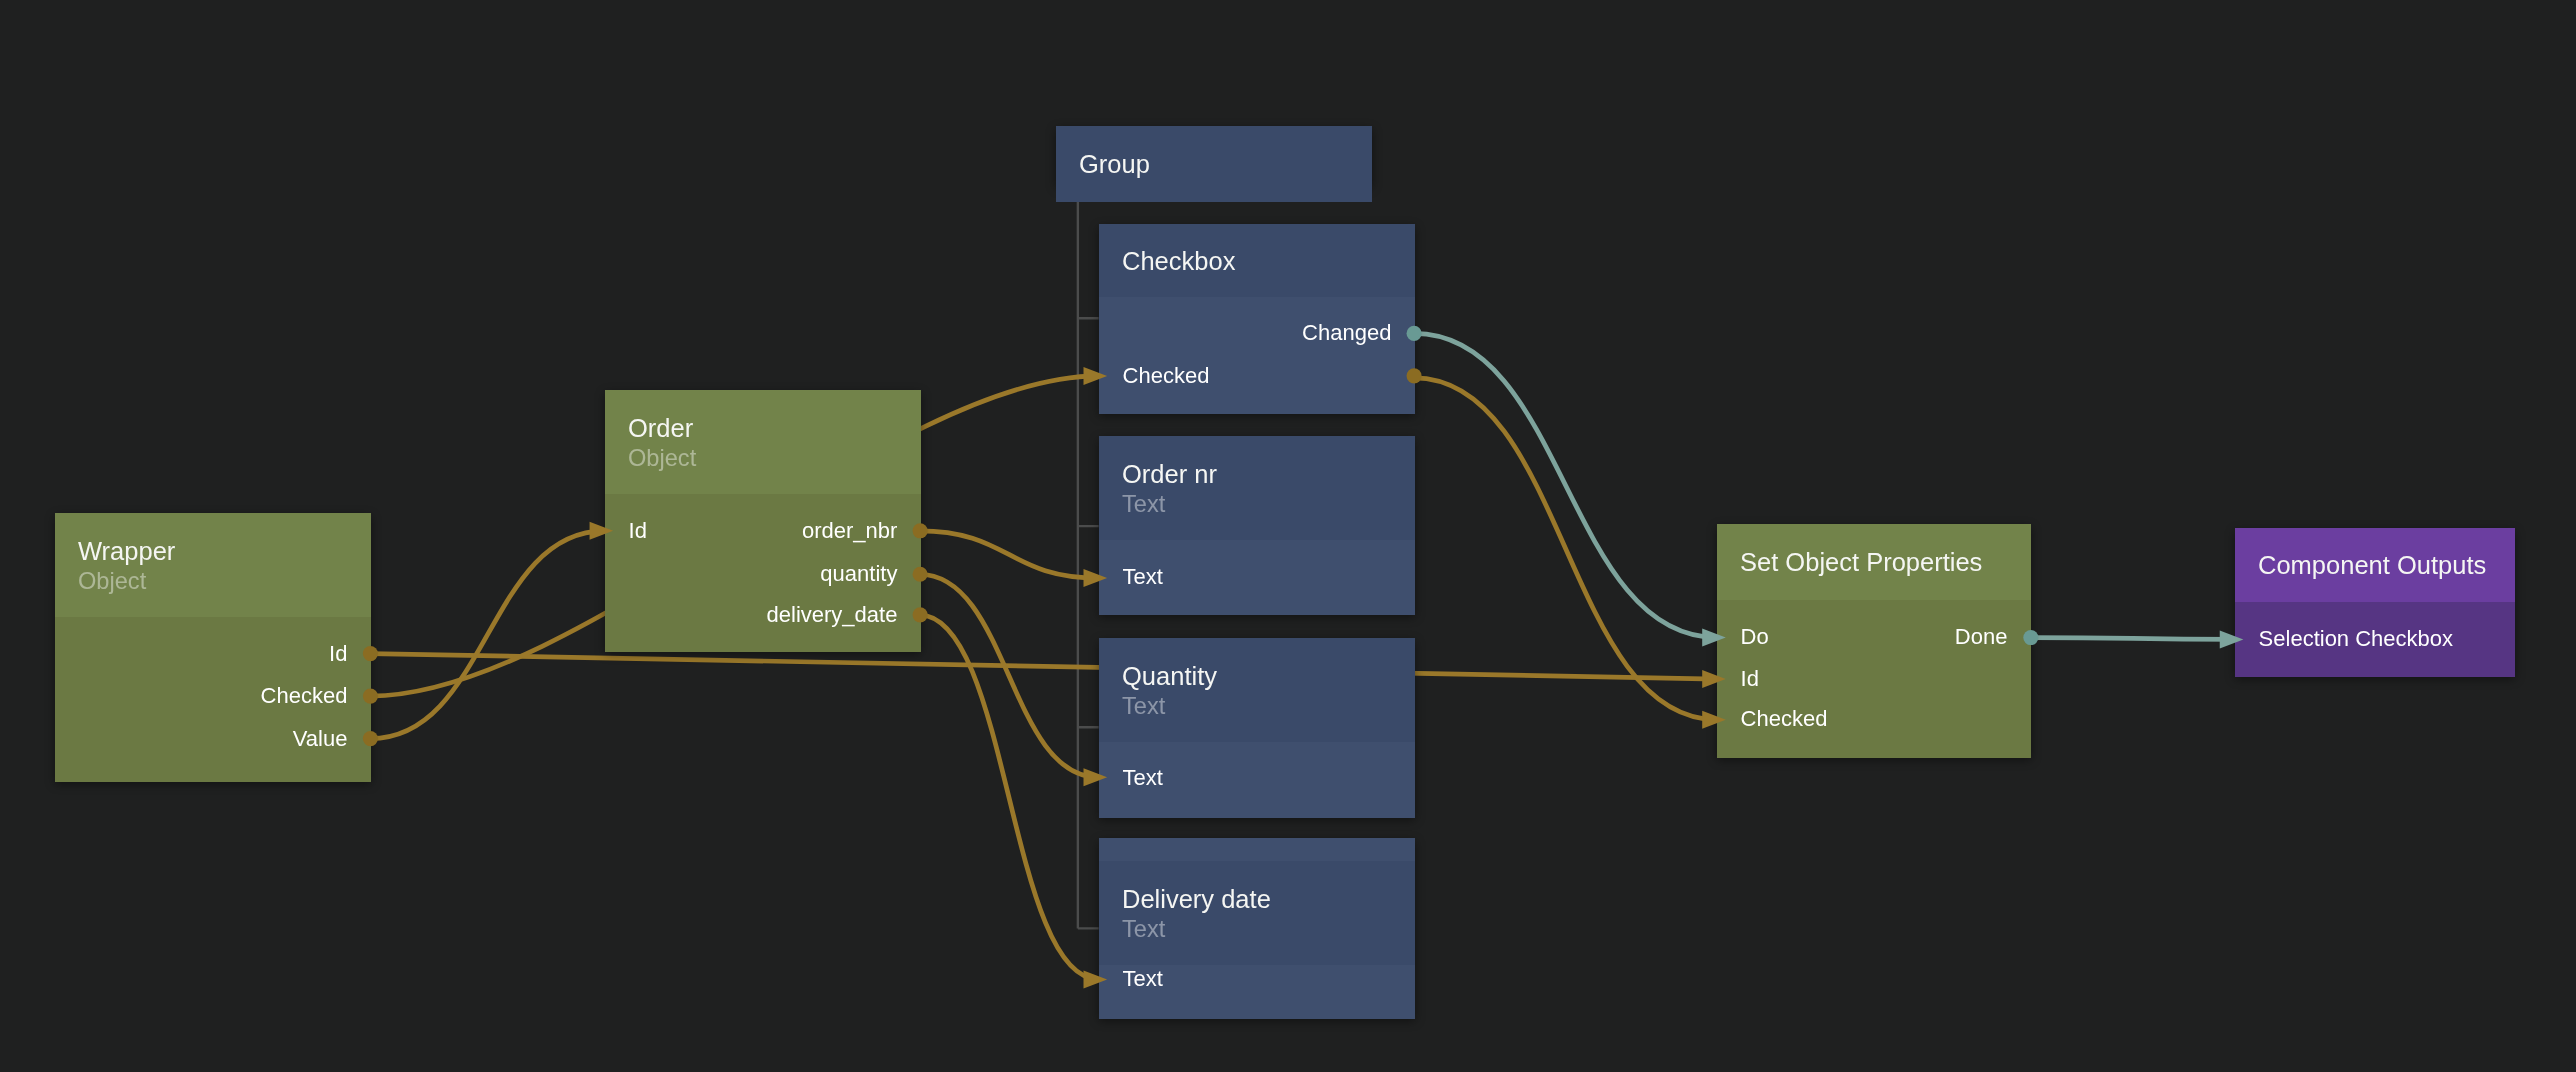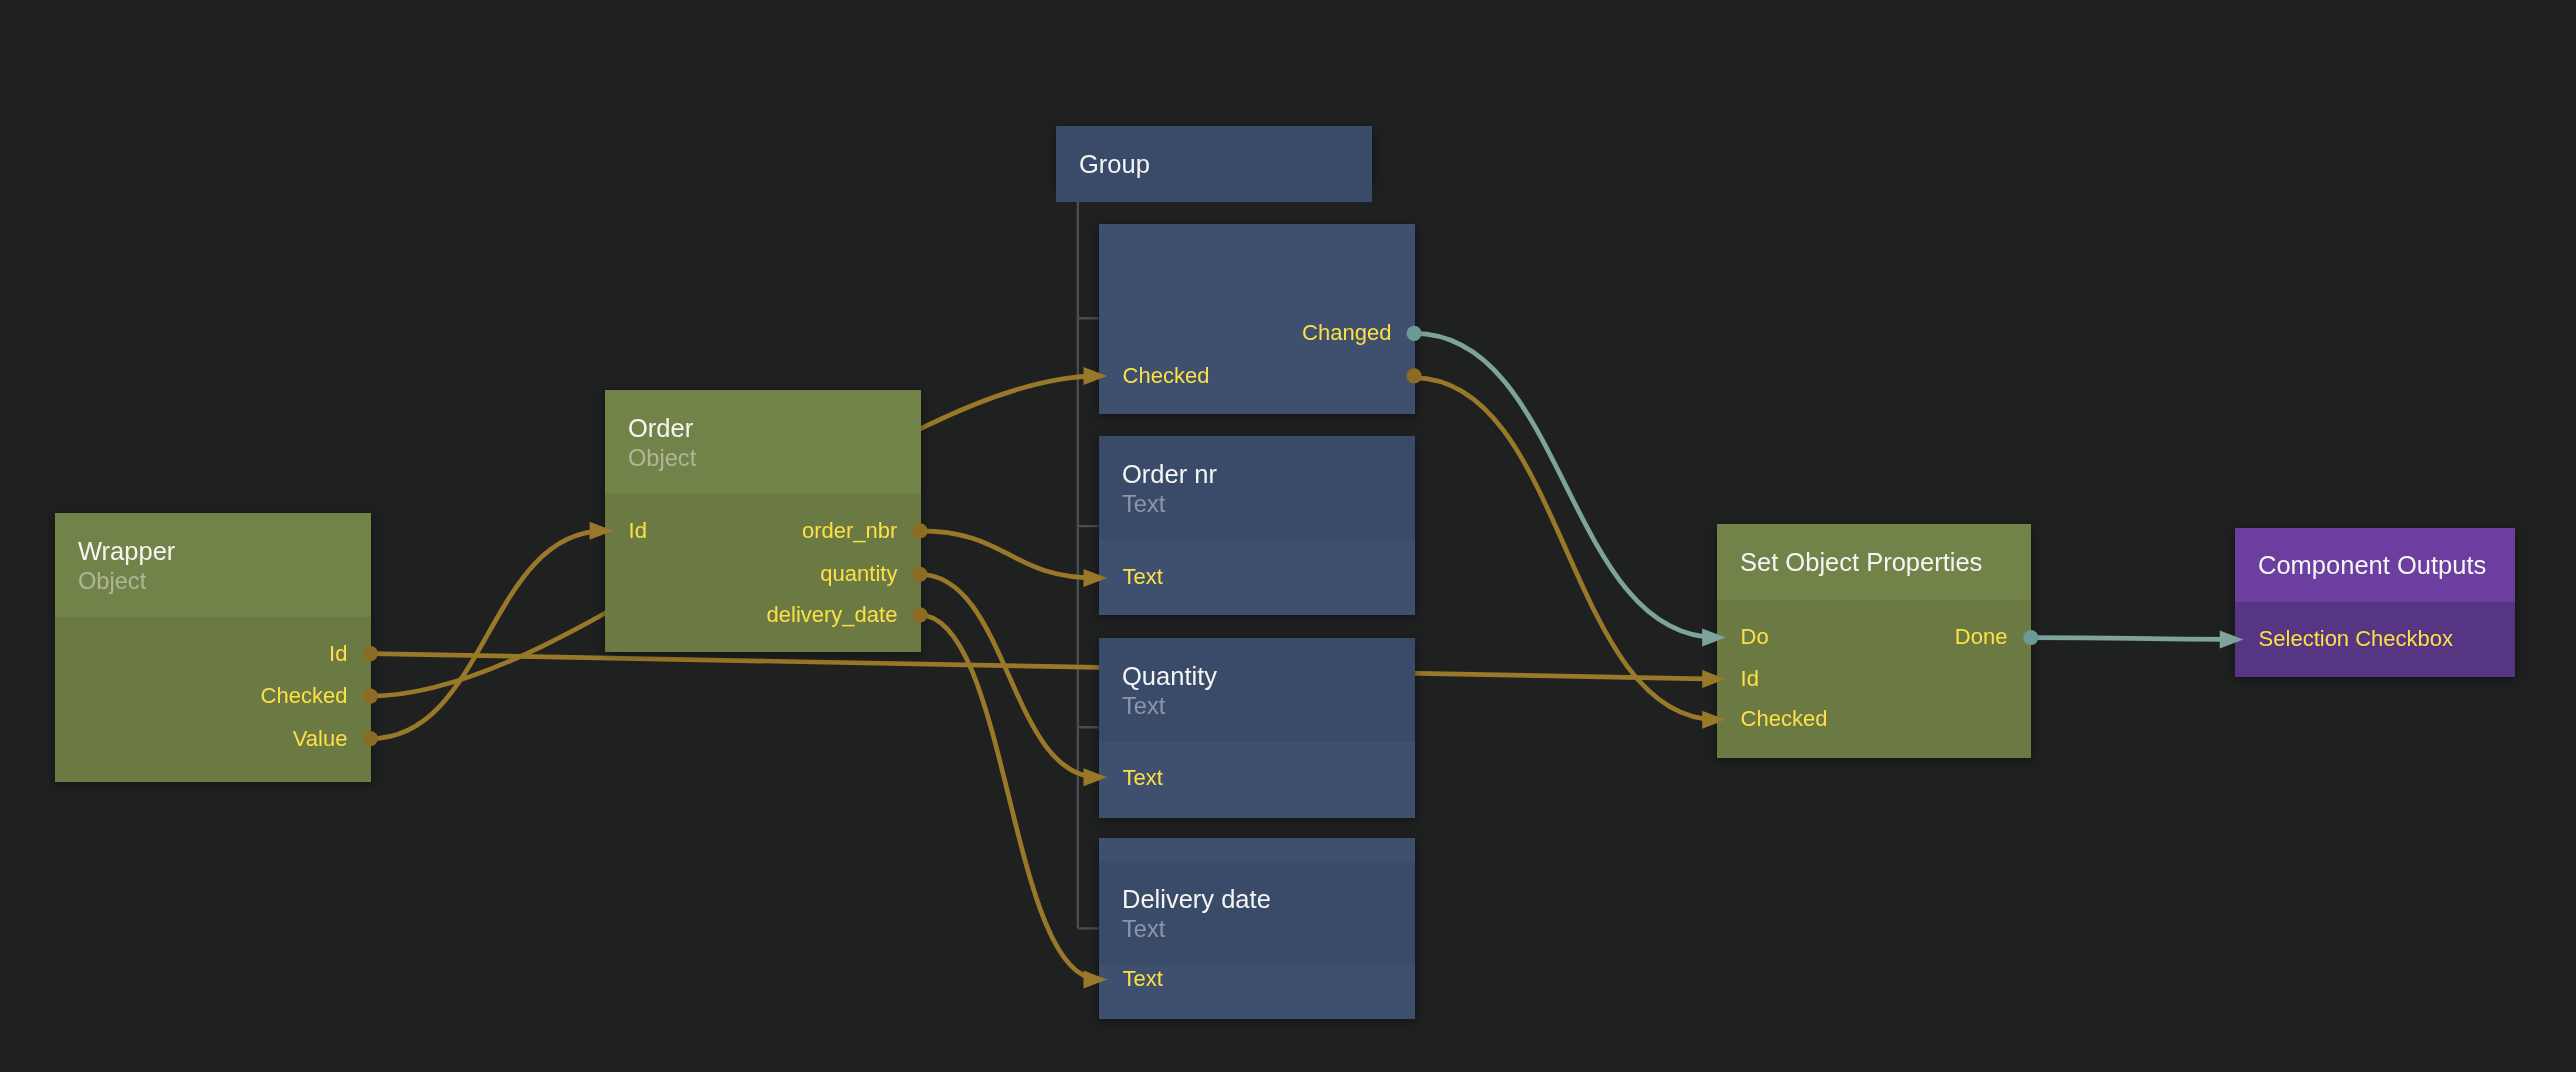--- a/index.html
+++ b/index.html
@@ -25,21 +25,21 @@
     display:flex;flex-direction:column;justify-content:center;
   }
   .node-title{
     font-size:25.5px;color:#f5f6f3;line-height:32px;white-space:nowrap;
   }
   .node-subtitle{
     font-size:23.6px;color:rgba(255,255,255,0.42);line-height:29px;white-space:nowrap;
   }
   .port{
     position:absolute;height:26.4px;line-height:26.4px;
-    font-size:22px;color:#fde047;white-space:nowrap;
+    font-size:22px;color:#ffffff;white-space:nowrap;
   }
   .port.left{left:23.6px;}
   .port.right{right:23.6px;text-align:right;}
 </style>
 </head>
 <body>
 
 <div id="canvas" style="width: 2576px; height: 1072px; background: rgb(31, 32, 32);">
   <svg id="wires" class="layer" width="2576" height="1072" viewBox="0 0 2727 1135">
       <path d="M 1141 213 L 1141 983 M 1141 337 L 1163 337 M 1141 557 L 1163 557 M 1141 770 L 1163 770 M 1141 983 L 1163 983" stroke="#4b4c4c" stroke-width="2.5" fill="none"></path>
@@ -72,20 +72,23 @@
         <div class="port right" style="top: 128px;">order_nbr</div>
         <div class="port right" style="top: 171px;">quantity</div>
         <div class="port right" style="top: 212px;">delivery_date</div>
       </div>
       <div class="node" style="left: 1056px; top: 126px; width: 316px; height: 60px; background: rgb(63, 79, 110);">
         <div class="node-header" style="height: 76px; background: rgb(58, 74, 105);">
           <div class="node-title">Group</div>
         </div>
       </div>
       <div class="node" style="left: 1099px; top: 224px; width: 316px; height: 190px; background: rgb(63, 79, 110);">
+        <div class="node-header" style="height: 73px; background: rgb(58, 74, 105);">
+          <div class="node-title">Checkbox</div>
+        </div>
         <div class="port right" style="top: 96px;">Changed</div>
         <div class="port left" style="top: 139px;">Checked</div>
       </div>
       <div class="node" style="left: 1099px; top: 436px; width: 316px; height: 179px; background: rgb(63, 79, 110);">
         <div class="node-header" style="height: 104px; background: rgb(58, 74, 105);">
           <div class="node-title">Order nr</div>
           <div class="node-subtitle">Text</div>
         </div>
         <div class="port left" style="top: 128px;">Text</div>
       </div>

